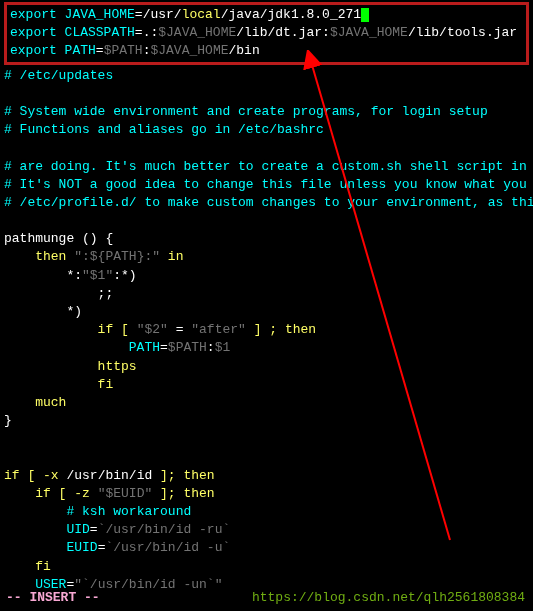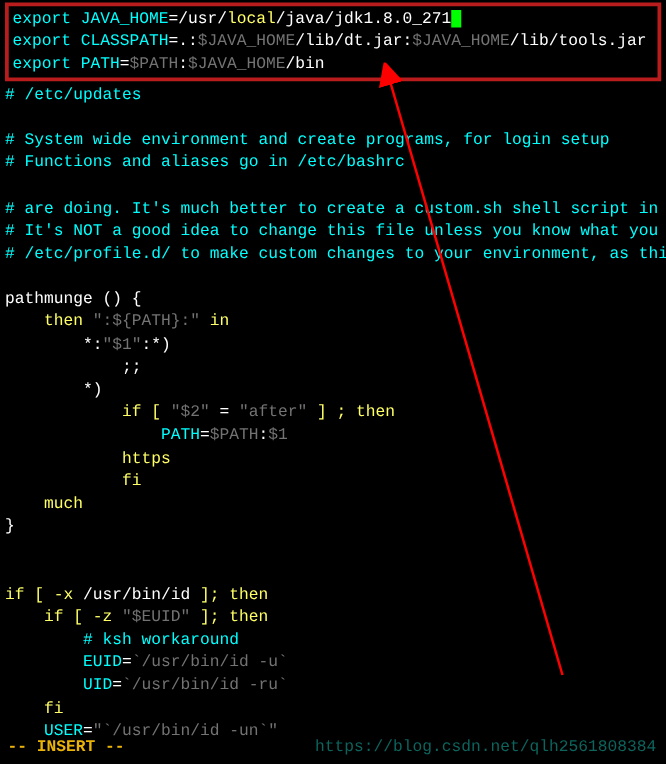--- a/index.html
+++ b/index.html
@@ -44,30 +44,30 @@
       top: 50px;
       left: 0;
       width: 533px;
       height: 500px;
       pointer-events: none;
     }
     .watermark {
       position: absolute;
       bottom: 6px;
       right: 8px;
-      color: #0f766e;
+      color: #84cc16;
       font-size: 13px;
       opacity: 0.85;
     }
     .insert-mode {
       position: absolute;
       bottom: 6px;
       left: 6px;
       font-weight: bold;
-      color: #eab308;
+      color: #f9a8d4;
     }
   </style>
 </head>
 <body>
 
 <div class="terminal">
   <div class="highlight-box">
     <span class="line"><span class="cyan">export</span><span class="cyan"> JAVA_HOME</span><span class="white">=</span><span class="white">/usr/</span><span class="yellow">local</span><span class="white">/java/jdk1.8.0_271</span><span class="green-cursor"></span></span>
     <span class="line"><span class="cyan">export</span><span class="cyan"> CLASSPATH</span><span class="white">=.:</span><span class="red">$JAVA_HOME</span><span class="white">/lib/dt.jar:</span><span class="red">$JAVA_HOME</span><span class="white">/lib/tools.jar</span></span>
     <span class="line"><span class="cyan">export</span><span class="cyan"> PATH</span><span class="white">=</span><span class="red">$PATH</span><span class="white">:</span><span class="red">$JAVA_HOME</span><span class="white">/bin</span></span>
@@ -91,22 +91,22 @@
   <span class="line"><span class="cyan">                PATH</span><span class="white">=</span><span class="red">$PATH</span><span class="white">:</span><span class="red">$1</span></span>
   <span class="line yellow">            https</span>
   <span class="line yellow">            fi</span>
   <span class="line yellow">    much</span>
   <span class="line white">}</span>
   <span class="line"> </span>
   <span class="line"> </span>
   <span class="line"><span class="yellow">if </span><span class="yellow">[ </span><span class="yellow">-x</span><span class="white"> /usr/bin/id </span><span class="yellow">]</span><span class="yellow">; then</span></span>
   <span class="line"><span class="yellow">    if </span><span class="yellow">[ </span><span class="yellow">-z</span><span class="white"> </span><span class="red">"$EUID"</span><span class="yellow"> ]</span><span class="yellow">; then</span></span>
   <span class="line cyan">        <span># ksh workaround</span></span>
+  <span class="line"><span class="cyan">        UID</span><span class="white">=</span><span class="red">`/usr/bin/id -ru`</span></span>
   <span class="line"><span class="cyan">        EUID</span><span class="white">=</span><span class="red">`/usr/bin/id -u`</span></span>
-  <span class="line"><span class="cyan">        UID</span><span class="white">=</span><span class="red">`/usr/bin/id -ru`</span></span>
   <span class="line yellow">    fi</span>
   <span class="line"><span class="cyan">    USER</span><span class="white">=</span><span class="red">"`/usr/bin/id -un`"</span></span>
 
   <svg class="arrow-svg">
     <defs>
       <marker id="ah" markerWidth="10" markerHeight="10" refX="5" refY="5" orient="auto">
         <path d="M0,0 L10,5 L0,10 Z" fill="#ff0000"></path>
       </marker>
     </defs>
     <line x1="450" y1="490" x2="310" y2="8" stroke="#ff0000" stroke-width="2" marker-end="url(#ah)"></line>

